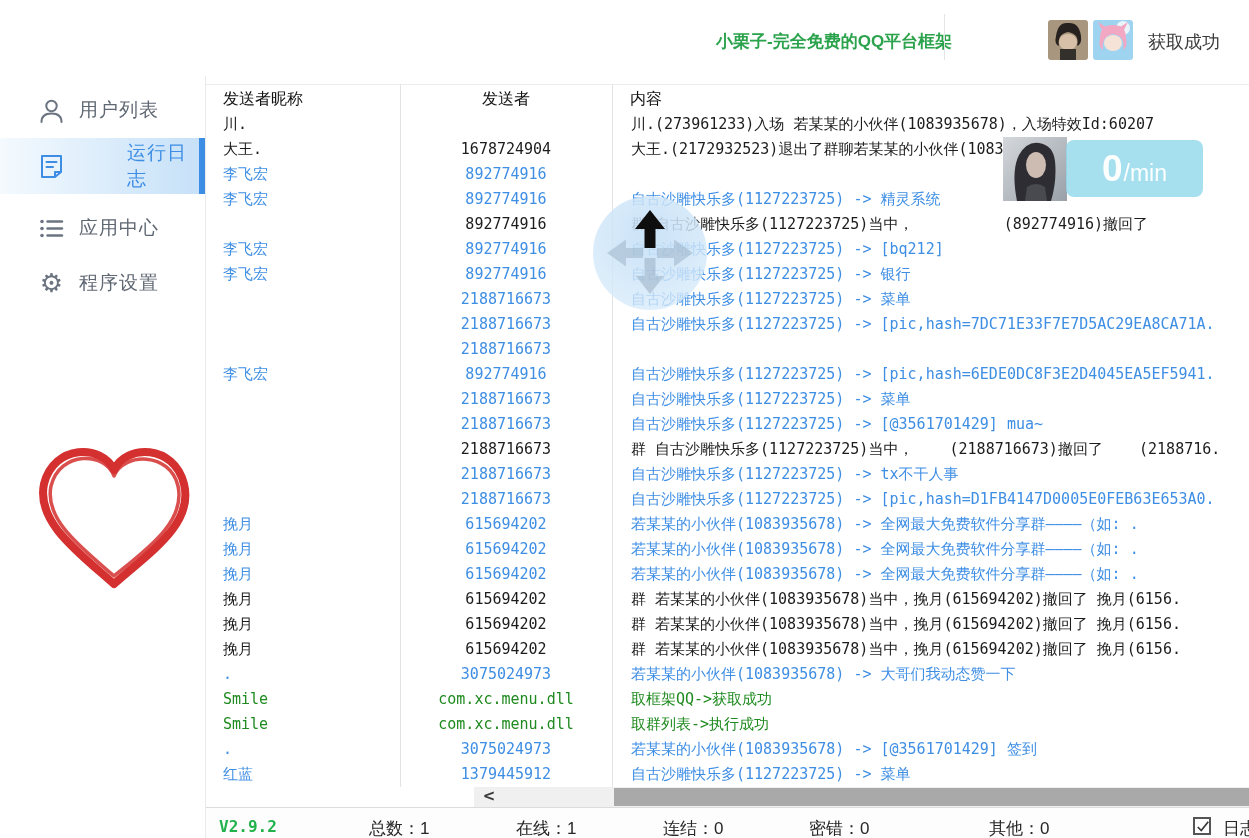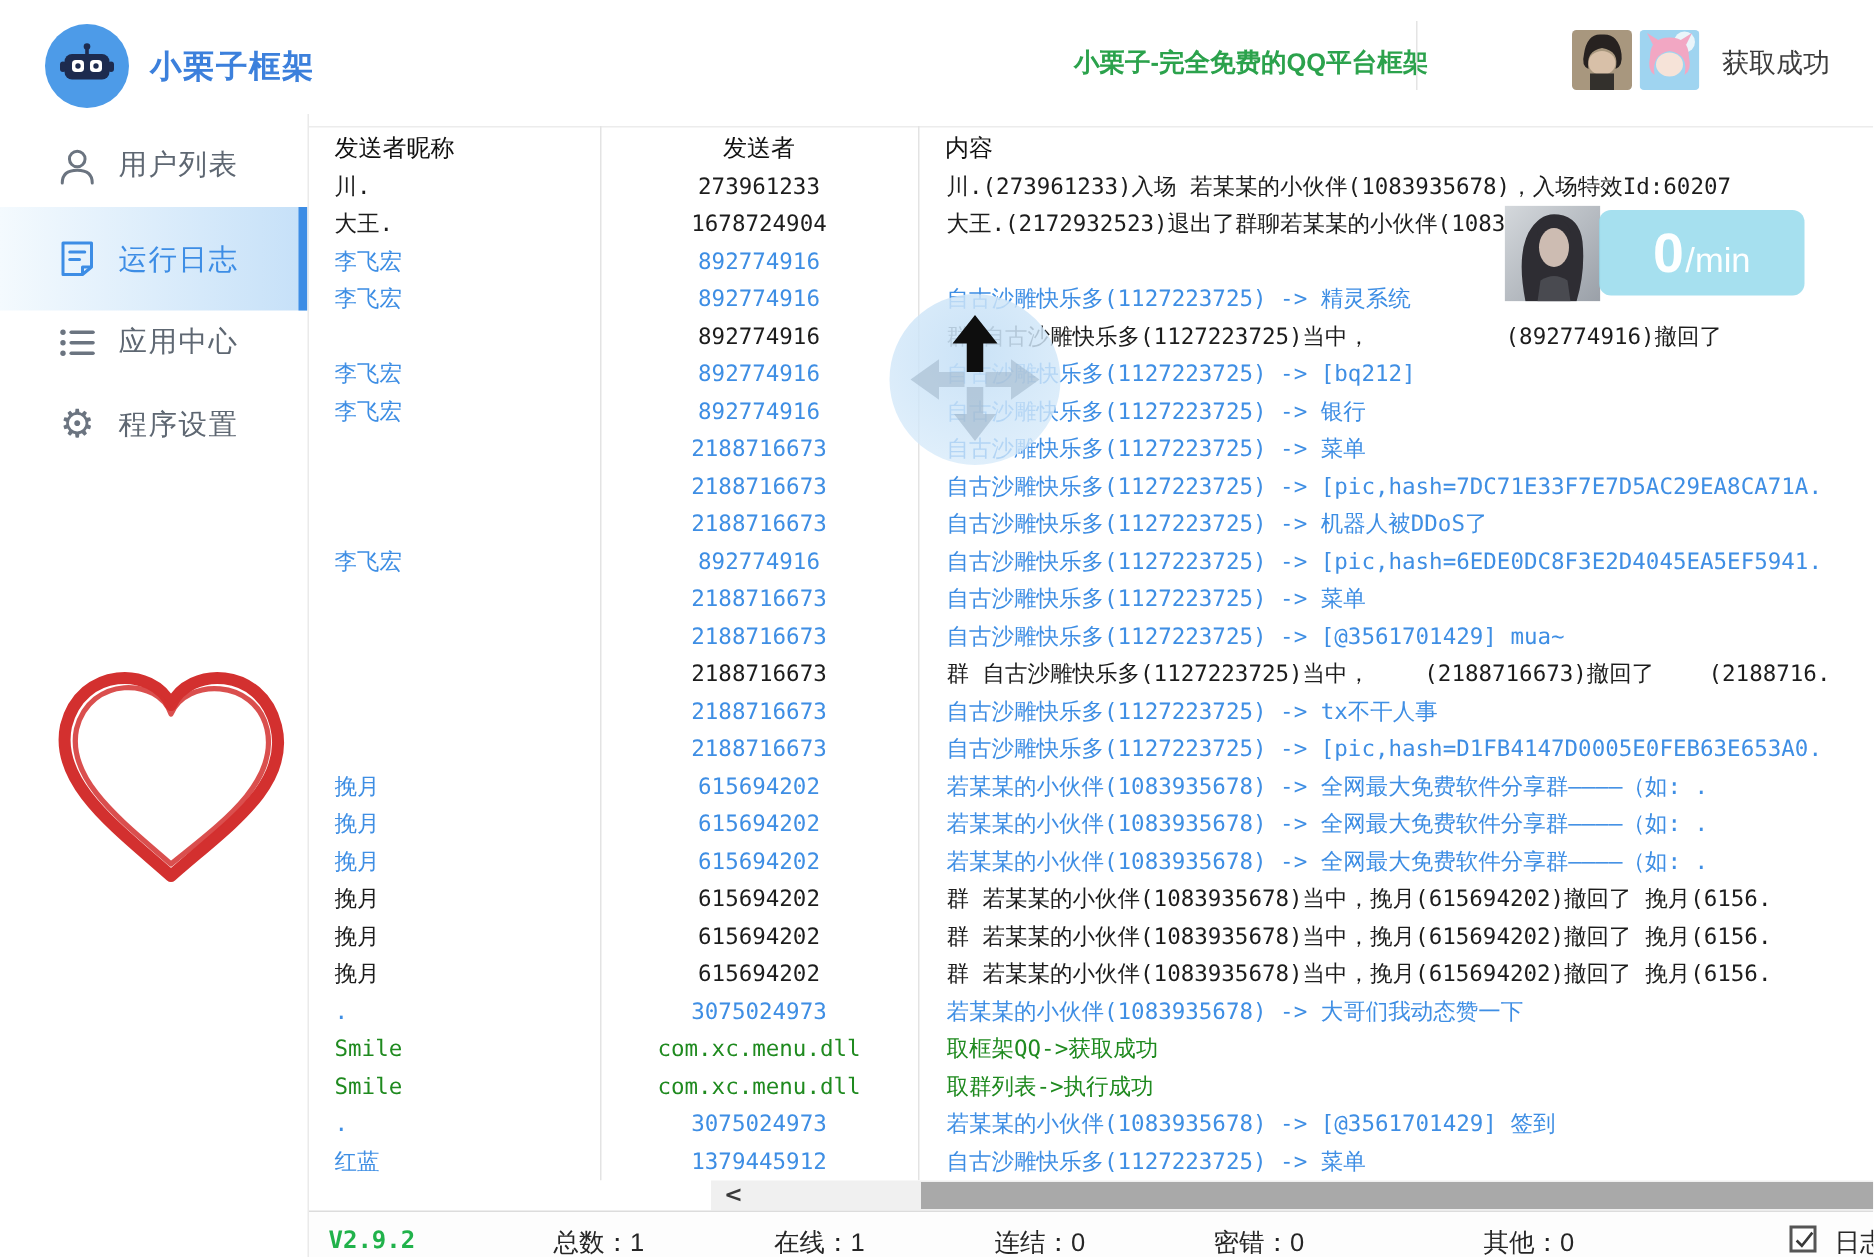--- a/index.html
+++ b/index.html
@@ -26,21 +26,21 @@
   .top-divider{position:absolute;left:944px;top:14px;width:1px;height:46px;background:#E4E4E4;}
   .avatar{position:absolute;top:20px;width:40px;height:40px;border-radius:3px;overflow:hidden;}
   .avatar1{left:1048px;} .avatar2{left:1093px;}
   .more-actions{position:absolute;left:1148px;top:30px;font-size:18px;color:#3C3C3C;}
 
   
   .sidebar{position:absolute;left:0;top:76px;width:205px;bottom:0;background:#fff;}
   .side-item{position:absolute;left:0;width:205px;height:44px;display:flex;align-items:center;cursor:pointer;}
   .side-item .side-icon{margin-left:38px;width:27px;height:27px;flex:none;}
   .side-label{margin-left:14px;font-size:19px;color:var(--sidebar-text);letter-spacing:1px;}
-  .side-item.selected{height:69px;background:linear-gradient(90deg,#F4FAFE 0%,#C5E0F8 100%);}
+  .side-item.selected{height:56px;background:linear-gradient(90deg,#F4FAFE 0%,#C5E0F8 100%);gap:48px;}
   .side-item.selected .side-label{color:var(--accent-blue);}
   .sel-bar{position:absolute;right:0;top:0;width:6px;height:100%;background:var(--accent-blue);}
   .gear-glyph{margin-left:38px;font-size:26px;line-height:27px;color:#6B7480;width:27px;text-align:center;
     font-family:"DejaVu Sans",sans-serif;}
   .heart-wrap{position:absolute;left:26px;top:360px;width:176px;height:156px;}
 
   
   .main{position:absolute;left:205px;top:76px;right:0;bottom:0;border-left:1px solid #EAEAEA;background:#fff;overflow:hidden;}
   .tbl-header{position:absolute;left:0;top:8px;right:0;height:27px;border-top:1px solid #ECECEC;
     font-family:"DejaVu Sans Mono","Liberation Mono",monospace;font-size:16px;color:#111;}
@@ -90,36 +90,20 @@
   .chk{position:absolute;left:987px;top:9px;width:18px;height:18px;border:2px solid #555;background:#fff;cursor:pointer;}
   .chk svg{position:absolute;left:1px;top:1px;}
   .chk-label{position:absolute;left:1017px;top:9px;white-space:nowrap;}
 </style>
 </head>
 <body>
 
 <div class="app">
 
   <div class="topbar">
-    <div class="logo-wrap">
-      <div class="logo-circle">
-        <svg width="38" height="38" viewBox="0 0 38 38">
-          <circle cx="19" cy="6" r="2.2" fill="#1D2B4F"></circle>
-          <rect x="17.8" y="7" width="2.4" height="4" fill="#1D2B4F"></rect>
-          <rect x="4" y="11" width="30" height="17" rx="5" fill="#1D2B4F"></rect>
-          <rect x="1" y="16" width="4" height="7" rx="2" fill="#1D2B4F"></rect>
-          <rect x="33" y="16" width="4" height="7" rx="2" fill="#1D2B4F"></rect>
-          <rect x="9" y="15" width="8" height="8" rx="2.5" fill="#FFFFFF"></rect>
-          <rect x="21" y="15" width="8" height="8" rx="2.5" fill="#FFFFFF"></rect>
-          <circle cx="13" cy="19" r="1.8" fill="#1D2B4F"></circle>
-          <circle cx="25" cy="19" r="1.8" fill="#1D2B4F"></circle>
-        </svg>
-      </div>
-      <span class="logo-title">小栗子框架</span>
-    </div>
     <div class="slogan">小栗子-完全免费的QQ平台框架</div>
     <div class="top-divider"></div>
     <div class="avatar avatar1">
       <svg width="40" height="40" viewBox="0 0 40 40">
         <rect width="40" height="40" fill="#A8977E"></rect>
         <ellipse cx="20" cy="22" rx="9" ry="8" fill="#D8C0A8"></ellipse>
         <path d="M8,16 Q10,2 20,3 Q31,2 33,16 Q34,24 29,26 Q32,14 20,12 Q9,14 11,26 Q6,24 8,16 Z" fill="#272220"></path>
         <rect x="12" y="29" width="16" height="11" fill="#33302C"></rect>
       </svg>
     </div>
@@ -188,21 +172,20 @@
       <div class="th th1">发送者昵称</div>
       <div class="th th2">发送者</div>
       <div class="th th3">内容</div>
     </div>
     <div class="col-sep sep1"></div>
     <div class="col-sep sep2"></div>
 
     <div class="rows">
         <div class="trow tone-black">
           <div class="cell c1">川.</div>
-          <div class="cell c2">273961233</div>
           <div class="cell c3">川.(273961233)入场 若某某的小伙伴(1083935678)，入场特效Id:60207</div>
         </div>
         <div class="trow tone-black">
           <div class="cell c1">大王.</div>
           <div class="cell c2">1678724904</div>
           <div class="cell c3">大王.(2172932523)退出了群聊若某某的小伙伴(1083935678)</div>
         </div>
         <div class="trow tone-blue">
           <div class="cell c1">李飞宏</div>
           <div class="cell c2">892774916</div>
@@ -233,21 +216,20 @@
           <div class="cell c3">自古沙雕快乐多(1127223725) -&gt; 菜单</div>
         </div>
         <div class="trow tone-blue">
           <div class="cell c1"></div>
           <div class="cell c2">2188716673</div>
           <div class="cell c3">自古沙雕快乐多(1127223725) -&gt; [pic,hash=7DC71E33F7E7D5AC29EA8CA71A.</div>
         </div>
         <div class="trow tone-blue">
           <div class="cell c1"></div>
           <div class="cell c2">2188716673</div>
-          <div class="cell c3">自古沙雕快乐多(1127223725) -&gt; 机器人被DDoS了</div>
         </div>
         <div class="trow tone-blue">
           <div class="cell c1">李飞宏</div>
           <div class="cell c2">892774916</div>
           <div class="cell c3">自古沙雕快乐多(1127223725) -&gt; [pic,hash=6EDE0DC8F3E2D4045EA5EF5941.</div>
         </div>
         <div class="trow tone-blue">
           <div class="cell c1"></div>
           <div class="cell c2">2188716673</div>
           <div class="cell c3">自古沙雕快乐多(1127223725) -&gt; 菜单</div>

